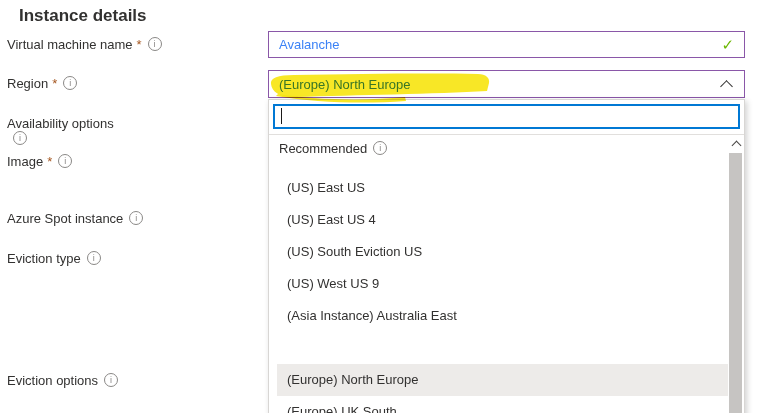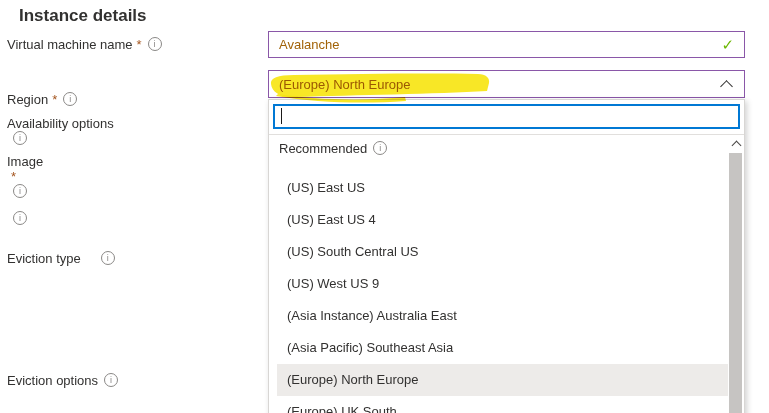--- a/index.html
+++ b/index.html
@@ -23,21 +23,21 @@
     color:#8a8886; font-size:9px; line-height:12px; text-align:center;
     flex:0 0 auto;
   }
   .input-box {
     position:absolute; left:268px; width:477px; height:27px;
     box-sizing:border-box; border:1px solid #8a57a8; background:#fff;
     display:flex; align-items:center; padding:0 10px;
   }
   #vm-name-box { top:31px; }
   #region-combobox { top:70px; height:28px; cursor:pointer; }
-  .input-text { flex:1 1 auto; color:#a16207; }
+  .input-text { flex:1 1 auto; color:#3b82f6; }
   .check-icon { color:#6bb700; font-size:15px; flex:0 0 auto; }
   .chevron-up-icon {
     width:9px; height:9px; box-sizing:border-box; flex:0 0 auto;
     border-left:1px solid #323130; border-top:1px solid #323130;
     transform:rotate(45deg); margin-top:4px; margin-right:3px;
   }
   #highlight-marker {
     position:absolute; left:266px; top:71px; width:228px; height:38px;
     mix-blend-mode:multiply; pointer-events:none; z-index:5;
   }
@@ -93,38 +93,39 @@
 </head>
 <body>
 
 <div class="section-title">Instance details</div>
 
 <div class="label-row" style="top:37px;">
   <span>Virtual machine name</span>
   <span class="asterisk">*</span>
   <span class="info-icon">i</span>
 </div>
-<div class="label-row" style="top:76px;margin-top:16px;">
+<div class="label-row" style="top:76px;">
   <span>Region</span>
   <span class="asterisk">*</span>
   <span class="info-icon">i</span>
 </div>
 <div class="label-row" style="top:116px;flex-direction:column;">
   <span>Availability options</span>
   <span class="info-icon">i</span>
 </div>
-<div class="label-row" style="top:154px;flex-direction:column;">
+<div class="label-row" style="top:154px;">
   <span>Image</span>
   <span class="asterisk">*</span>
   <span class="info-icon">i</span>
 </div>
 <div class="label-row" style="top:211px;">
+  <span>Azure Spot instance</span>
   <span class="info-icon">i</span>
 </div>
-<div class="label-row" style="top:251px;gap:14px;">
+<div class="label-row" style="top:251px;">
   <span>Eviction type</span>
   <span class="info-icon">i</span>
 </div>
 <div class="label-row" style="top:373px;">
   <span>Eviction options</span>
   <span class="info-icon">i</span>
 </div>
 
 <div class="input-box" id="vm-name-box">
   <span class="input-text">Avalanche</span>
@@ -146,24 +147,23 @@
   <div id="search-caret"></div>
   <div class="dd-separator"></div>
 
   <div class="group-header">
     <span>Recommended</span>
     <span class="info-icon">i</span>
   </div>
 
   <div class="dd-item t0">(US) East US</div>
   <div class="dd-item t1">(US) East US 4</div>
-  <div class="dd-item t2">(US) South Central US</div>
+  <div class="dd-item t2">(US) South Eviction US</div>
   <div class="dd-item t3">(US) West US 9</div>
   <div class="dd-item t4">(Asia Instance) Australia East</div>
-  <div class="dd-item t5">(Asia Pacific) Southeast Asia</div>
   <div class="dd-item t6 selected">(Europe) North Europe</div>
   <div class="dd-item t7">(Europe) UK South</div>
 
   <div id="dd-scrollbar">
     <div id="scroll-up-button">
       <div class="scroll-chevron"></div>
     </div>
     <div id="scroll-thumb"></div>
   </div>
 </div>

